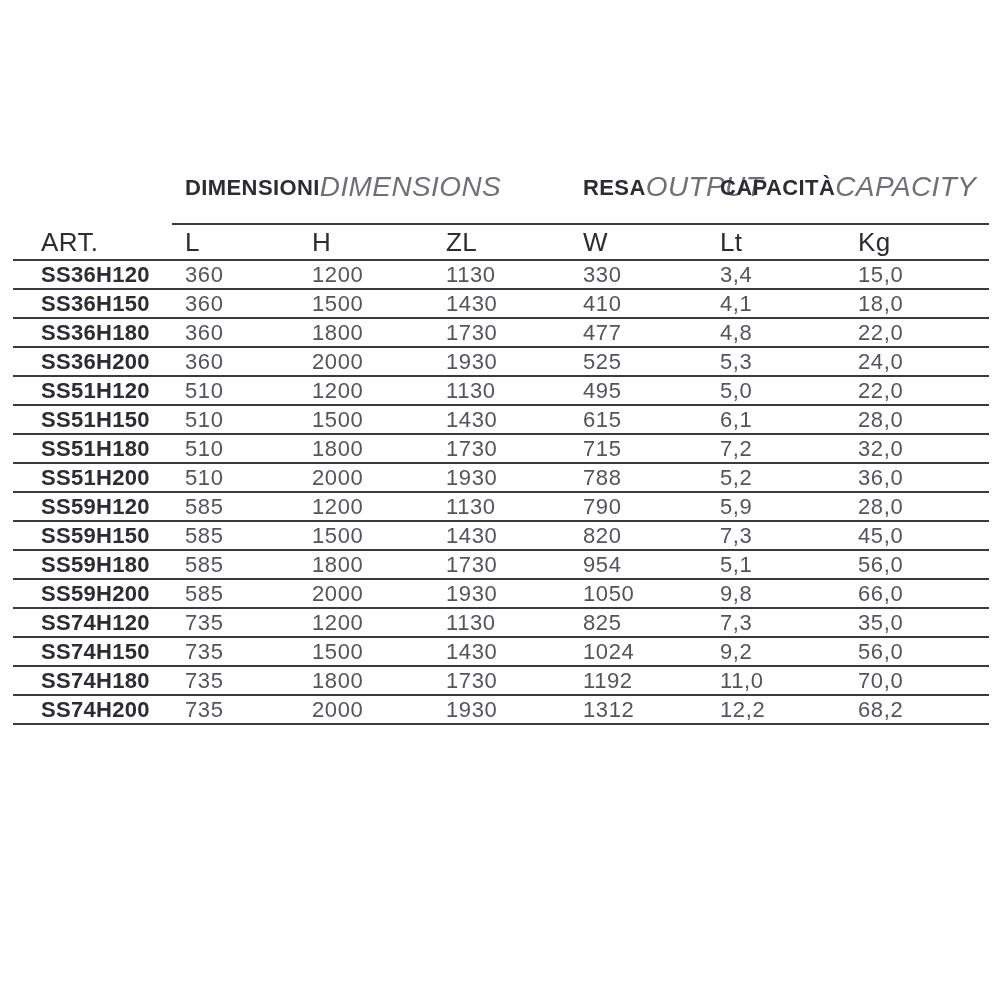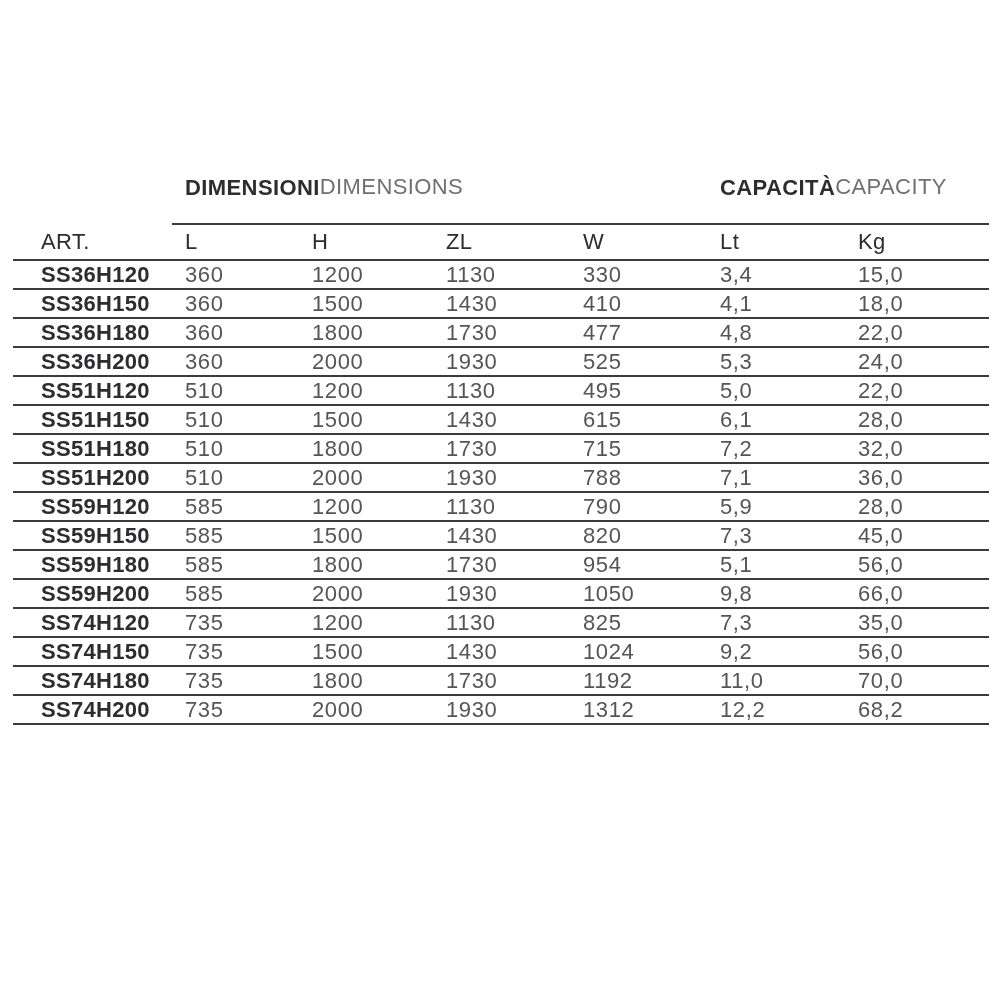--- a/index.html
+++ b/index.html
@@ -30,37 +30,37 @@
   .group-cell { display: flex; justify-content: flex-start; }
   .g-dim { grid-column: 2 / span 3; }
   .g-resa { grid-column: 5; }
   .g-cap { grid-column: 6; }
   .g-peso { grid-column: 7; }
   .group-primary {
     font-size: 22px; line-height: 23px; font-weight: 700;
     color: #2c2c31; letter-spacing: 0.4px; white-space: nowrap;
   }
   .group-secondary {
-    font-size: 22px; line-height: 22px; font-weight: 400;
-    color: #6f6f74; letter-spacing: 0.4px; white-space: nowrap;
+    font-size: 28px; line-height: 22px; font-weight: 400;
+    color: #6f6f74; letter-spacing: 0.4px; white-space: nowrap; font-style: italic;
   }
   .group-rule {
     position: absolute;
     left: 159px; right: 0; top: 47px;
     height: 2px; background: #3a3a3f;
   }
 
   
   .cols-row {
     height: 36px;
     align-items: center;
     border-bottom: 2px solid #3a3a3f;
   }
   .col-head {
-    font-size: 22px; font-weight: 400;
+    font-size: 26px; font-weight: 400;
     color: #2c2c31; letter-spacing: 0.4px;
   }
 
   
   .data-row {
     height: 29px;
     align-items: center;
     border-bottom: 2px solid #3a3a3f;
   }
   .cell {
@@ -75,20 +75,24 @@
 </head>
 <body>
 
 <div class="canvas">
   <div class="spec-table">
 
     <div class="grid group-row">
       <div class="group-cell g-dim">
         <span class="group-primary">DIMENSIONI</span>
         <span class="group-secondary">DIMENSIONS</span>
+      </div>
+      <div class="group-cell g-resa">
+        <span class="group-primary">RESA</span>
+        <span class="group-secondary">OUTPUT</span>
       </div>
       <div class="group-cell g-cap">
         <span class="group-primary">CAPACITÀ</span>
         <span class="group-secondary">CAPACITY</span>
       </div>
     </div>
     <div class="group-rule"></div>
 
     <div class="grid cols-row">
       <span class="col-head">ART.</span>
@@ -170,21 +174,21 @@
     <span class="cell">7,2</span>
     <span class="cell">32,0</span>
   </div>
 
   <div class="grid data-row">
     <span class="cell cell-art">SS51H200</span>
     <span class="cell">510</span>
     <span class="cell">2000</span>
     <span class="cell">1930</span>
     <span class="cell">788</span>
-    <span class="cell">7,1</span>
+    <span class="cell">5,2</span>
     <span class="cell">36,0</span>
   </div>
 
   <div class="grid data-row">
     <span class="cell cell-art">SS59H120</span>
     <span class="cell">585</span>
     <span class="cell">1200</span>
     <span class="cell">1130</span>
     <span class="cell">790</span>
     <span class="cell">5,9</span>

